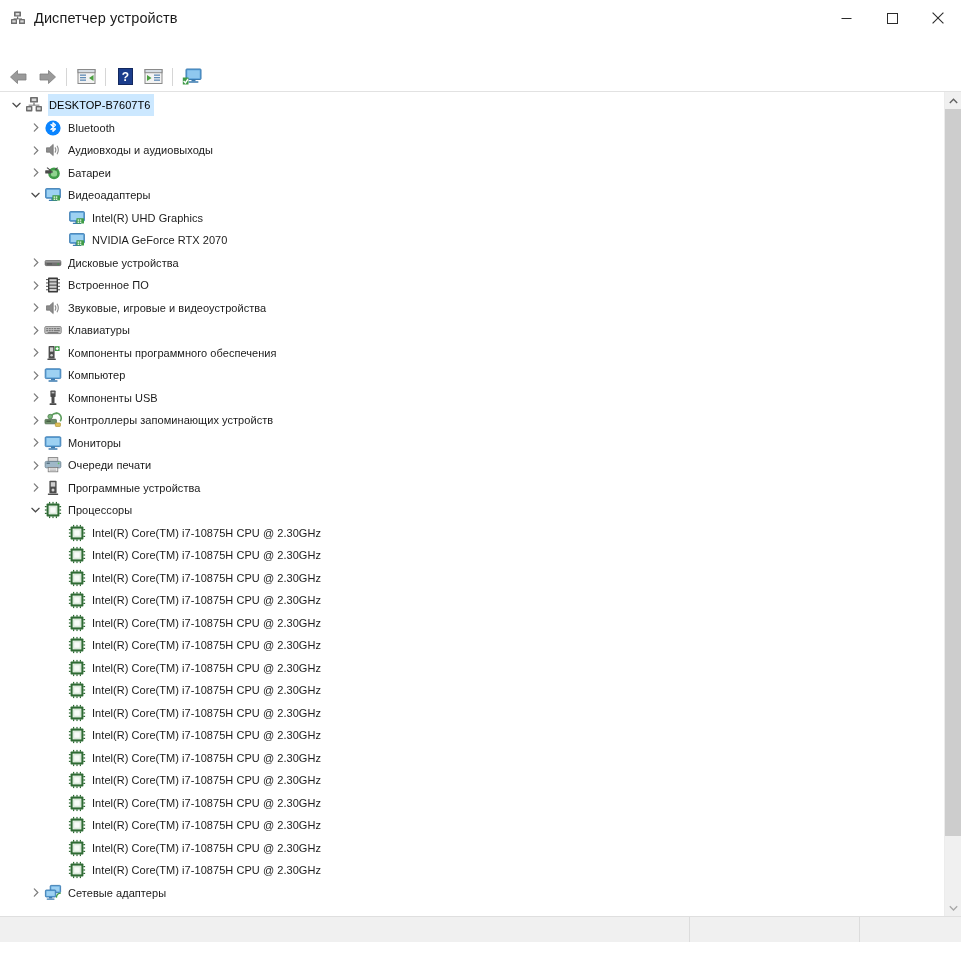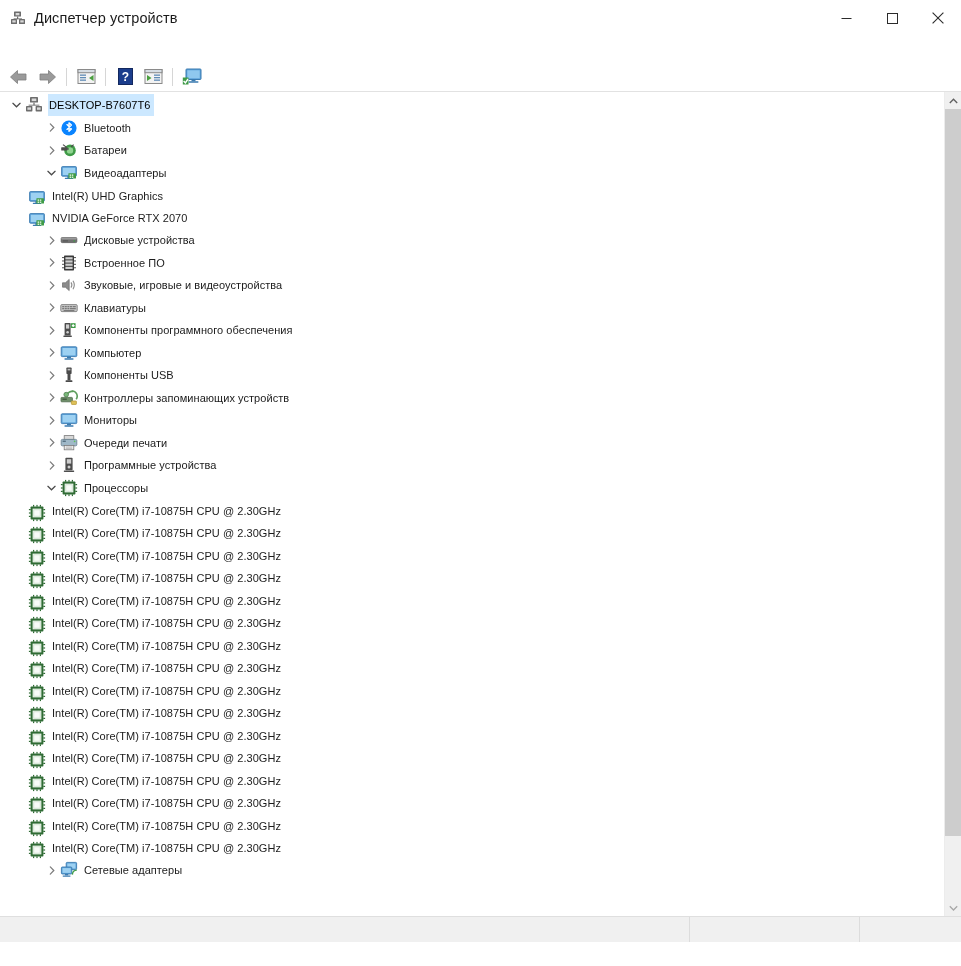--- a/index.html
+++ b/index.html
@@ -134,22 +134,22 @@
   .chev svg { display: block; }
   .tico {
     width: 18px; height: 18px;
     flex: 0 0 18px;
     margin-right: 5px;
     position: relative;
   }
 
   
   .lvl0 { padding-left: 8px; }
-  .lvl1 { padding-left: 27px; margin-left: 16px; }
-  .lvl2 { padding-left: 28px; align-items: flex-end; }
+  .lvl1 { padding-left: 27px; }
+  .lvl2 { padding-left: 68px; }
 
   
   .vscroll {
     width: 17px;
     flex: 0 0 17px;
     background: #f0f0f0;
     border-left: 1px solid #ececec;
     display: flex;
     flex-direction: column;
     position: relative;
@@ -328,20 +328,33 @@
       </svg></span>
           <span class="label">Bluetooth</span>
         </div>
         <div class="row lvl1">
           <span class="chev">
     <svg width="6" height="9" viewBox="0 0 6 9">
               <path d="M1.3 0.9 L4.8 4.5 L1.3 8.1" fill="none" stroke="#7b7b7b" stroke-width="1.25" stroke-linecap="round"></path>
             </svg>
   </span>
           <span class="tico"><svg width="18" height="18" viewBox="0 0 18 18">
+        <path d="M2.5 6.8 L5.4 6.8 L9.2 3.4 L9.2 14.6 L5.4 11.2 L2.5 11.2 Z" fill="#8c8c8c" stroke="#6a6a6a" stroke-width="0.7" stroke-linejoin="round"></path>
+        <path d="M11 6.4 Q12.8 9 11 11.6" fill="none" stroke="#8c8c8c" stroke-width="1.1"></path>
+        <path d="M13 4.8 Q15.6 9 13 13.2" fill="none" stroke="#8c8c8c" stroke-width="1.1"></path>
+      </svg></span>
+          <span class="label">Аудиовходы и аудиовыходы</span>
+        </div>
+        <div class="row lvl1">
+          <span class="chev">
+    <svg width="6" height="9" viewBox="0 0 6 9">
+              <path d="M1.3 0.9 L4.8 4.5 L1.3 8.1" fill="none" stroke="#7b7b7b" stroke-width="1.25" stroke-linecap="round"></path>
+            </svg>
+  </span>
+          <span class="tico"><svg width="18" height="18" viewBox="0 0 18 18">
         <circle cx="10" cy="9.4" r="5.8" fill="#3f9b47"></circle>
         <circle cx="10" cy="9.4" r="3.2" fill="#8fd48f"></circle>
         <rect x="1.2" y="6.2" width="6.2" height="3.4" rx="0.6" fill="#4b4b4b"></rect>
         <rect x="7.2" y="7" width="1.4" height="1.8" fill="#4b4b4b"></rect>
         <path d="M3 3.6 L6.6 6.4" stroke="#4b4b4b" stroke-width="1.2"></path>
         <path d="M13.6 3.6 L11.2 6" stroke="#4b4b4b" stroke-width="1.2"></path>
       </svg></span>
           <span class="label">Батареи</span>
         </div>
         <div class="row lvl1">

